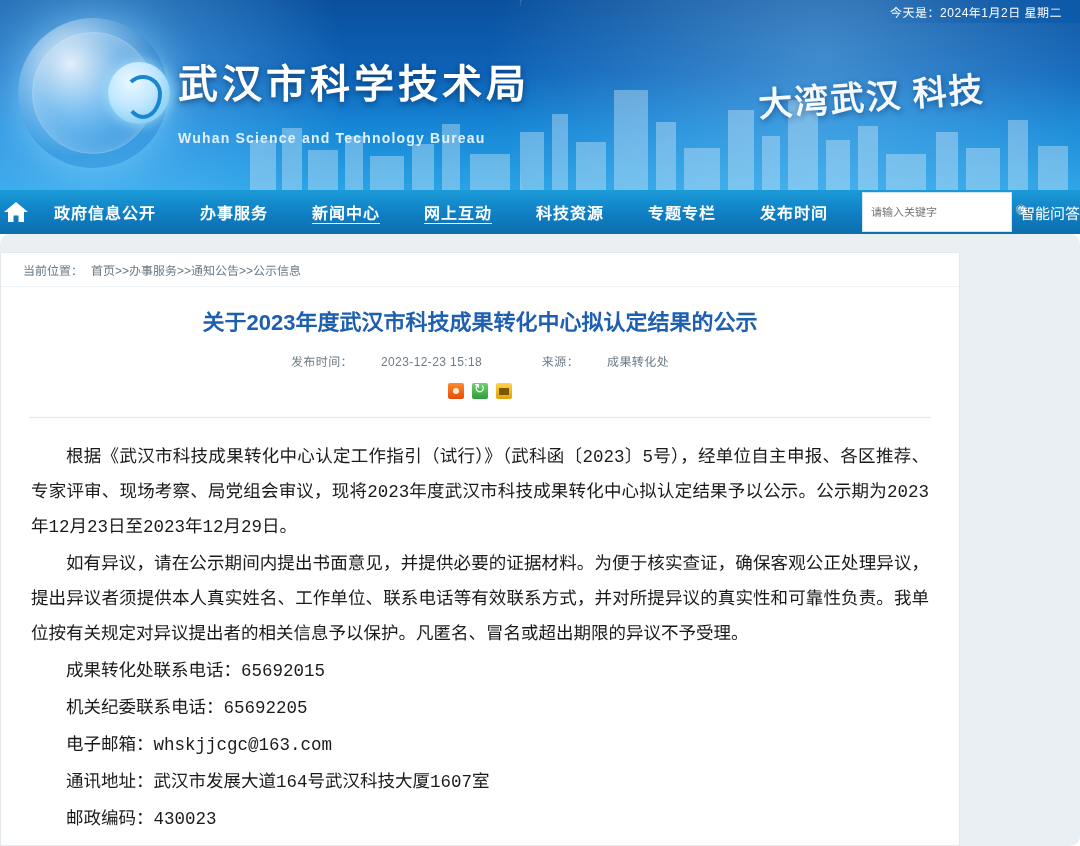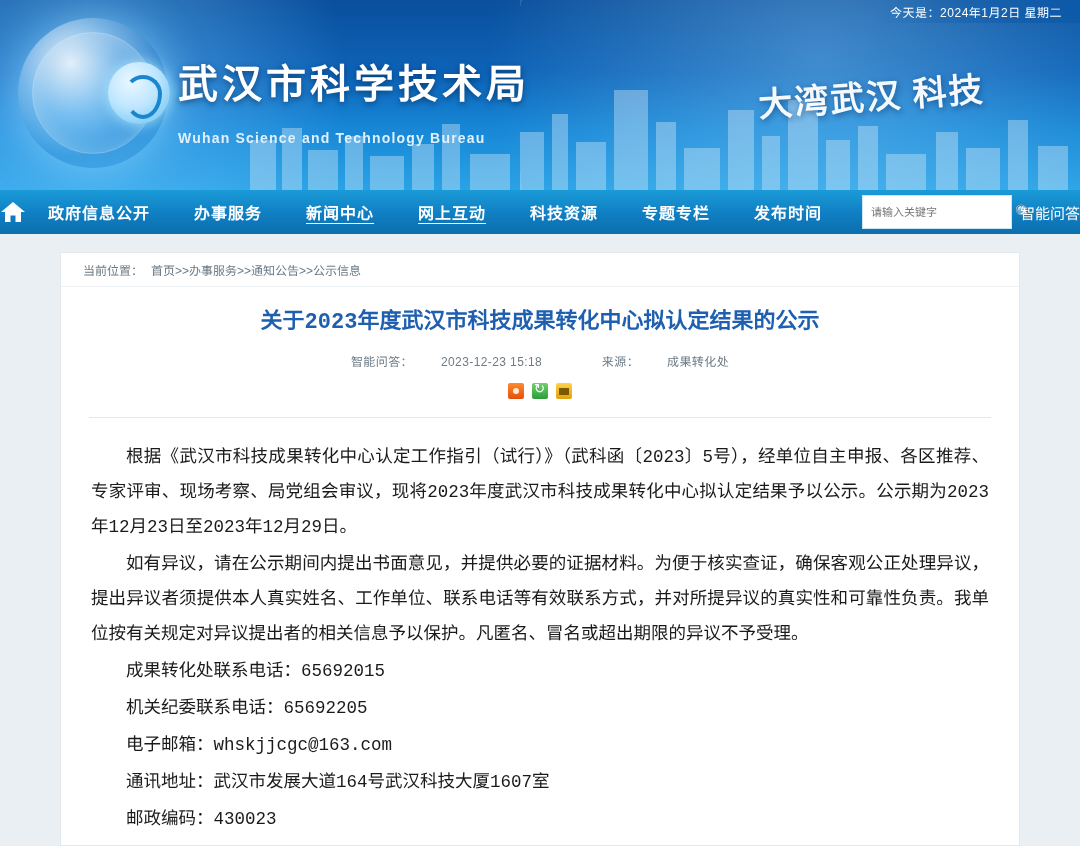--- a/index.html
+++ b/index.html
@@ -101,62 +101,63 @@
     width: 88px; display: flex; align-items: center; justify-content: center;
   }
   .nav-home svg { display: block; }
   .nav-item {
     padding: 0 22px;
     font-size: 16px; font-weight: bold; letter-spacing: 1px;
     color: #ffffff; cursor: pointer; white-space: nowrap;
   }
   .nav-item.active { text-decoration: underline; text-underline-offset: 4px; }
   .nav-search {
-    margin-left: 18px;
-    width: 150px; height: 34px;
+    margin-left: 12px;
+    width: 150px; height: 40px;
     background: #ffffff; border: 1px solid #cfe4f2;
     display: flex; align-items: center; padding: 0 4px 0 6px;
   }
   .nav-search input {
     flex: 1; border: 0; outline: 0; font-size: 11px; color: #9aa6ad;
     font-family: "Liberation Sans", sans-serif;
     background: transparent;
   }
   .nav-search .mag { color: #0e7ec0; font-size: 14px; font-weight: bold; }
   .nav-robot {
     margin-left: 8px; font-size: 15px; font-weight: normal; white-space: nowrap;
   }
 
   
   .page {
     width: 1080px; height: 612px;
     background: #e9eff3;
-    display: flex; justify-content: center;
+    display: flex; 
     padding-top: 18px;
+    border-radius: 10px;
   }
   .content-card {
     width: 960px;
     background: #ffffff;
     border: 1px solid #e2e8ec;
     min-height: 594px;
     padding: 0 0 10px 0;
   }
   .crumb {
     height: 34px; display: flex; align-items: center;
     padding: 0 22px;
     font-size: 12px; color: #6b7a85;
     border-bottom: 1px solid #eef2f5;
   }
   .crumb .crumb-label { color: #6b7a85; margin-right: 8px; }
 
   .doc-title {
     text-align: center;
     font-size: 22px; font-weight: bold;
     color: #1f5fb0;
-    font-family: Liberation Mono, monospace;
+    font-family: Liberation Sans, sans-serif;
     padding: 22px 40px 0 40px;
     line-height: 1.3;
   }
   .doc-meta {
     text-align: center;
     font-size: 12px; color: #6d7b86;
     margin-top: 14px;
     letter-spacing: 0.4px;
   }
   .doc-meta span { margin: 0 14px; }
@@ -283,21 +284,21 @@
   <div class="content-card">
 
     <div class="crumb">
       <span class="crumb-label">当前位置：</span>
       <span>首页&gt;&gt;办事服务&gt;&gt;通知公告&gt;&gt;公示信息</span>
     </div>
 
     <div class="doc-title">关于2023年度武汉市科技成果转化中心拟认定结果的公示</div>
 
     <div class="doc-meta">
-      <span><span>智能问答：</span><span>2023-12-23 15:18</span></span>
+      <span><span>发布时间：</span><span>2023-12-23 15:18</span></span>
       <span><span>来源：</span><span>成果转化处</span></span>
     </div>
 
     <div class="doc-tools">
       <span class="tool-ico eye"></span>
       <span class="tool-ico refresh"></span>
       <span class="tool-ico print"></span>
     </div>
 
     <div class="divider"></div>

